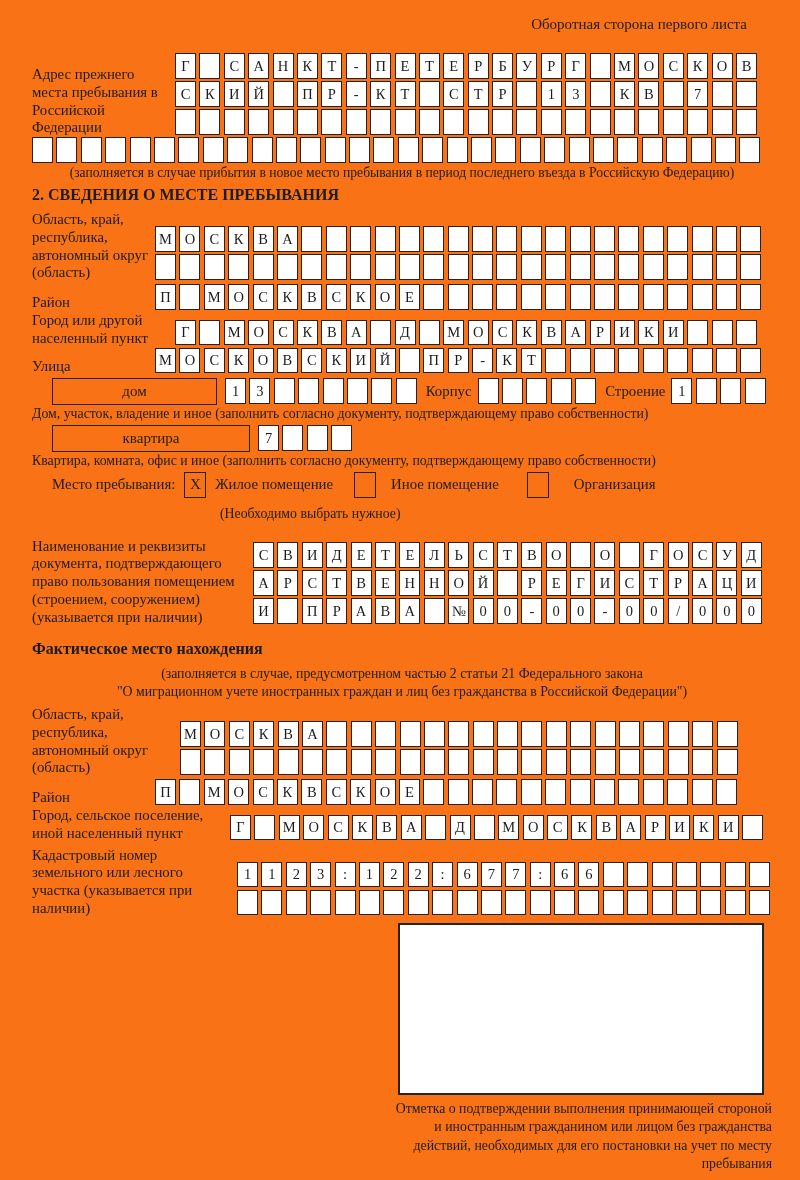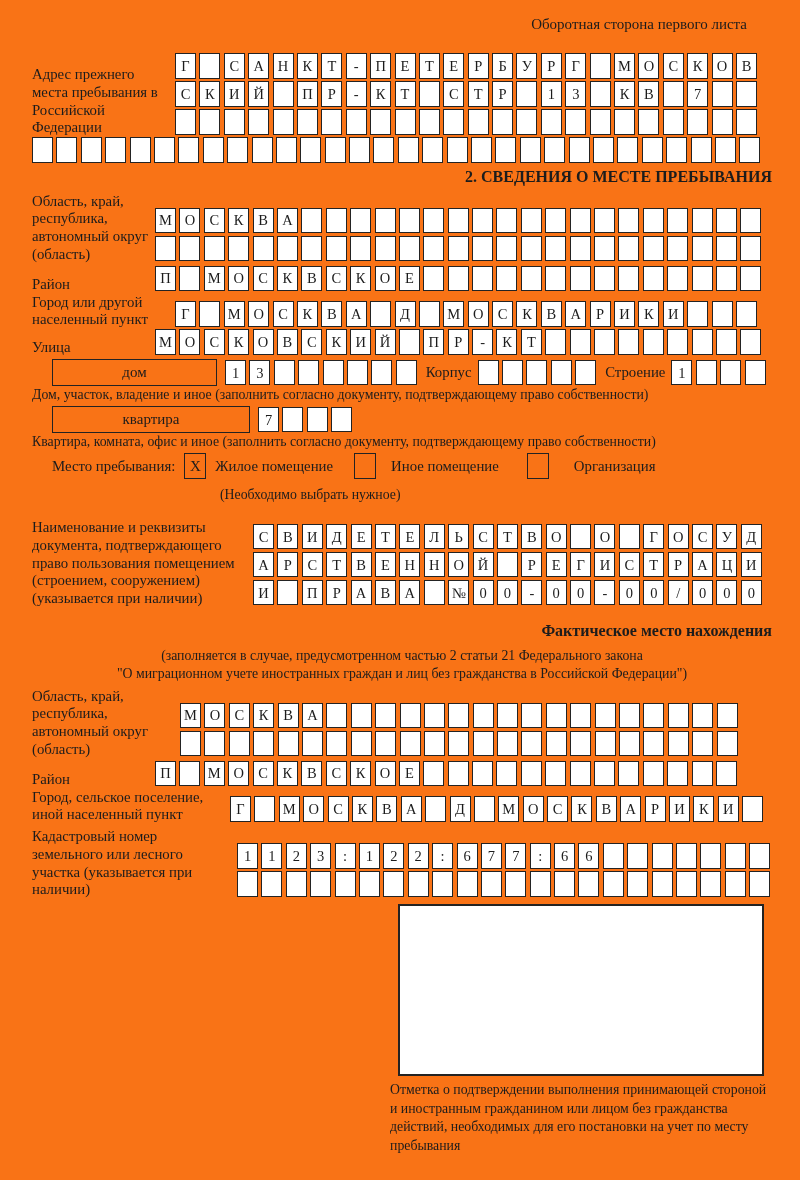--- a/index.html
+++ b/index.html
@@ -13,37 +13,37 @@
   .block{ display:flex; align-items:flex-end; }
   .lbl{ font-size:14.8px; line-height:1.2; flex:0 0 auto; box-sizing:border-box; padding-right:6px; }
   .grid{ display:flex; flex-direction:column; }
   .cell-row{ display:flex; gap:3.4px; margin-bottom:2.5px; }
   .cbox{
     box-sizing:border-box; flex:0 0 auto; width:21px; height:25.5px;
     border:1.6px solid #232323; display:flex; align-items:center; justify-content:center;
     font-size:14.5px; padding-top:1px; background:#fff;
   }
   .note{ font-size:13.6px; text-align:center; margin-top:1px; }
-  .heading{ font-size:16px; font-weight:bold; text-align:right; margin:5px 0 7px 0; }
+  .heading{ font-size:16px; font-weight:bold; text-align:left; margin:5px 0 7px 0; }
   .named-box{
     box-sizing:border-box; height:27px; border:1.7px solid #232323;
     display:flex; align-items:center; justify-content:center; font-size:15px; flex:0 0 auto;
   }
   .inline-row{ display:flex; align-items:center;padding-left:20px; }
   .inline-lbl{ font-size:14.8px; flex:0 0 auto; }
   .caption{ font-size:13.8px; margin:1px 0 3px 0; }
   .chk{
     box-sizing:border-box; width:22px; height:26px; border:1.7px solid #232323;
     display:flex; align-items:center; justify-content:center; font-size:15px; flex:0 0 auto;
   }
   .opt-lbl{ font-size:14.8px; flex:0 0 auto;text-align:right; }
   .sub{ font-size:13.8px; text-align:center; line-height:1.3; }
   .stamp-wrap{ margin-left:358px; width:382px; margin-top:5px; }
   .stamp-box{ box-sizing:border-box; margin-left:8px; width:366px; height:172px; border:2px solid #232323; background:#fff; }
-  .stamp-caption{ font-size:13.8px; text-align:left; line-height:1.35; margin-top:5px; }
+  .stamp-caption{ font-size:13.8px; text-align:right; line-height:1.35; margin-top:5px; }
 </style>
 </head>
 <body>
 
 <div class="page">
 
   <div class="page-title">Оборотная сторона первого листа</div>
 
   <div class="block" style="margin-top:20px">
     <div class="lbl" style="width:143px">Адрес прежнего места пребывания в Российской Федерации</div>
@@ -153,20 +153,21 @@
       <span class="cbox"></span>
       <span class="cbox"></span>
       <span class="cbox"></span>
       <span class="cbox"></span>
       <span class="cbox"></span>
       <span class="cbox"></span>
       <span class="cbox"></span>
       <span class="cbox"></span>
       <span class="cbox"></span>
     </div>
+  <div class="note">(заполняется в случае прибытия в новое место пребывания в период последнего въезда в Российскую Федерацию)</div>
 
   <div class="heading">2. СВЕДЕНИЯ О МЕСТЕ ПРЕБЫВАНИЯ</div>
 
   <div class="block">
     <div class="lbl" style="width:123px">Область, край, республика, автономный округ (область)</div>
     <div class="grid">
       <div class="cell-row">
           <span class="cbox">М</span>
           <span class="cbox">О</span>
           <span class="cbox">С</span>

